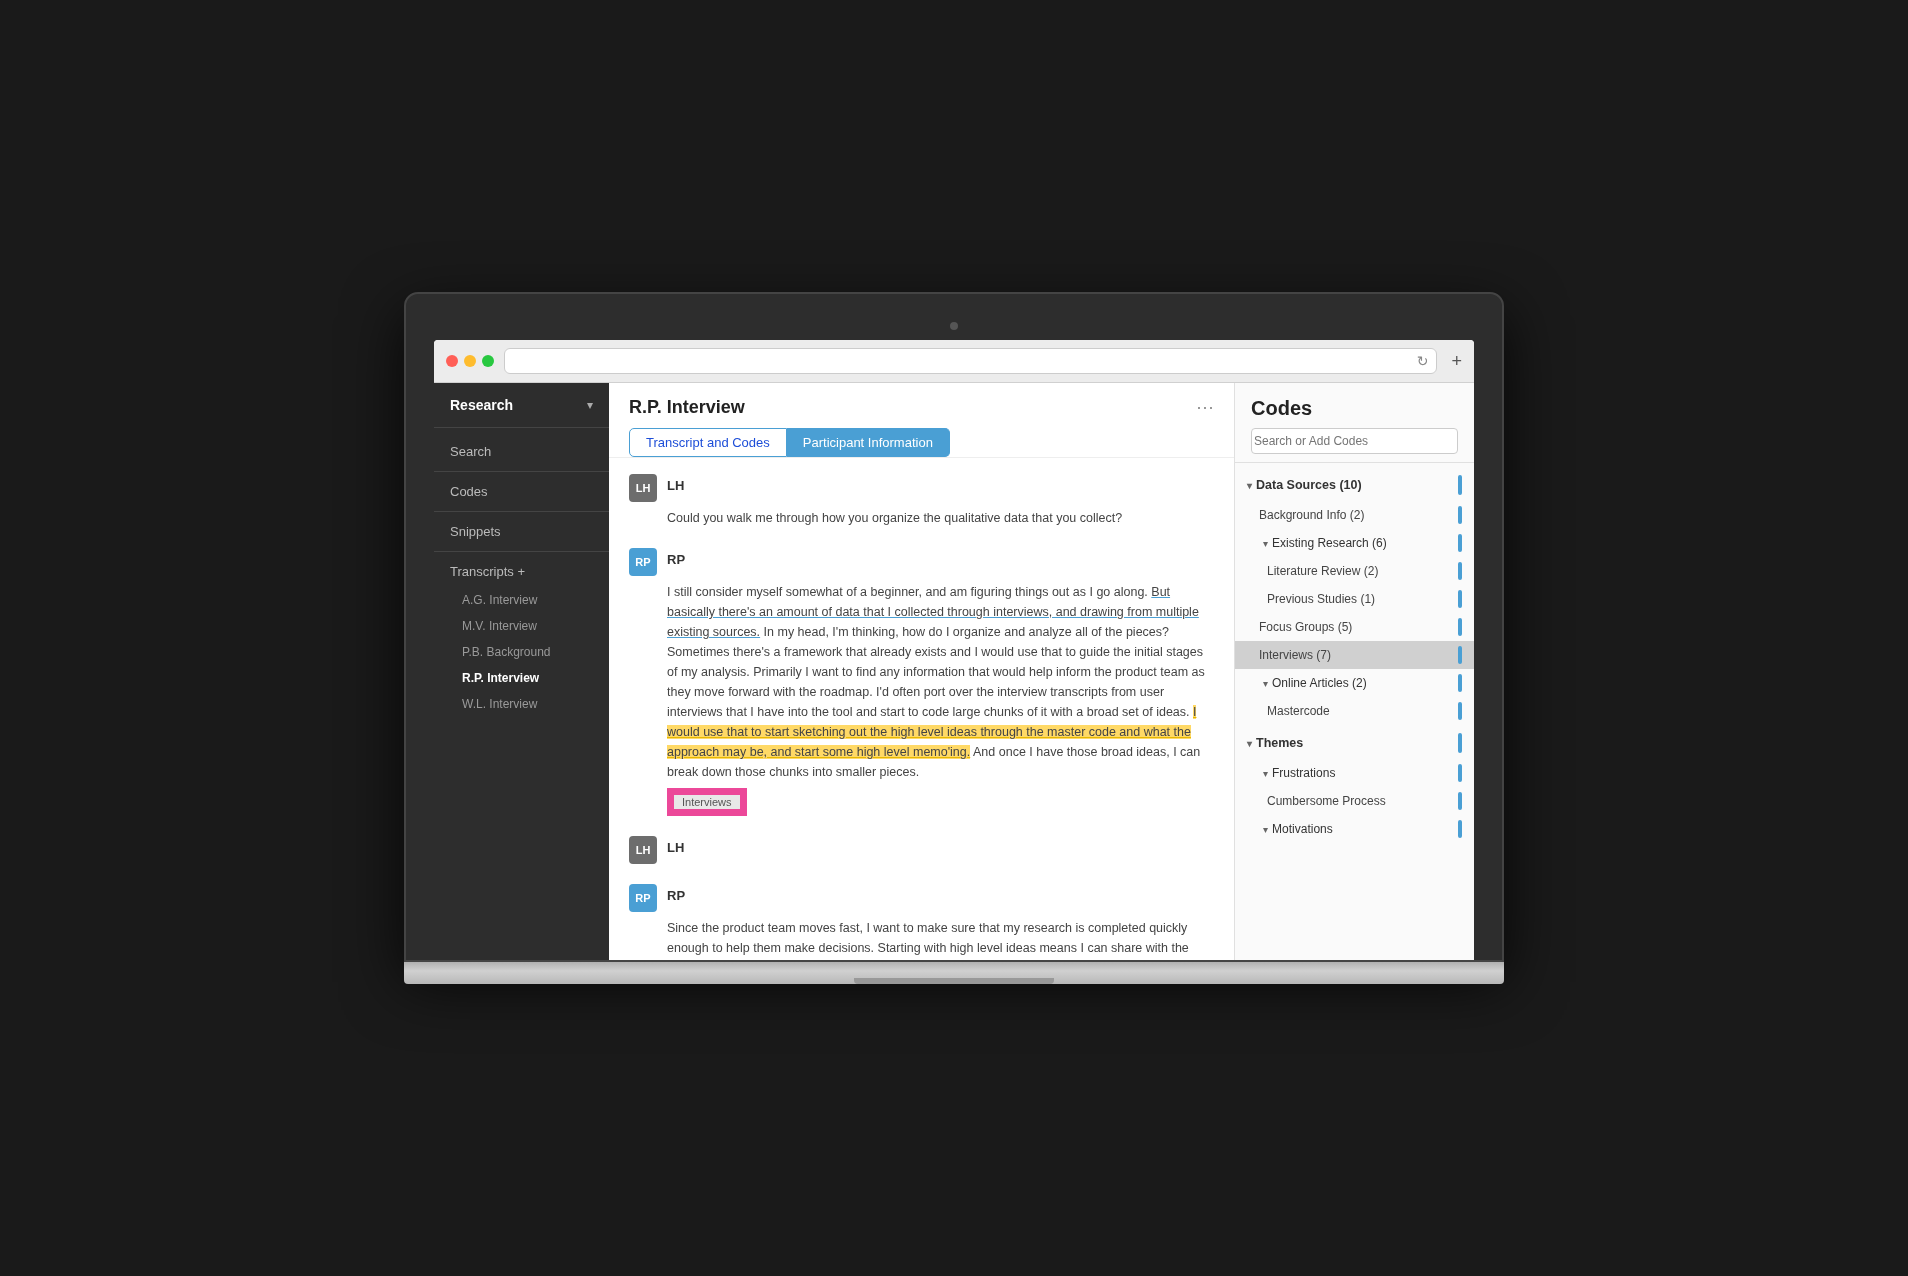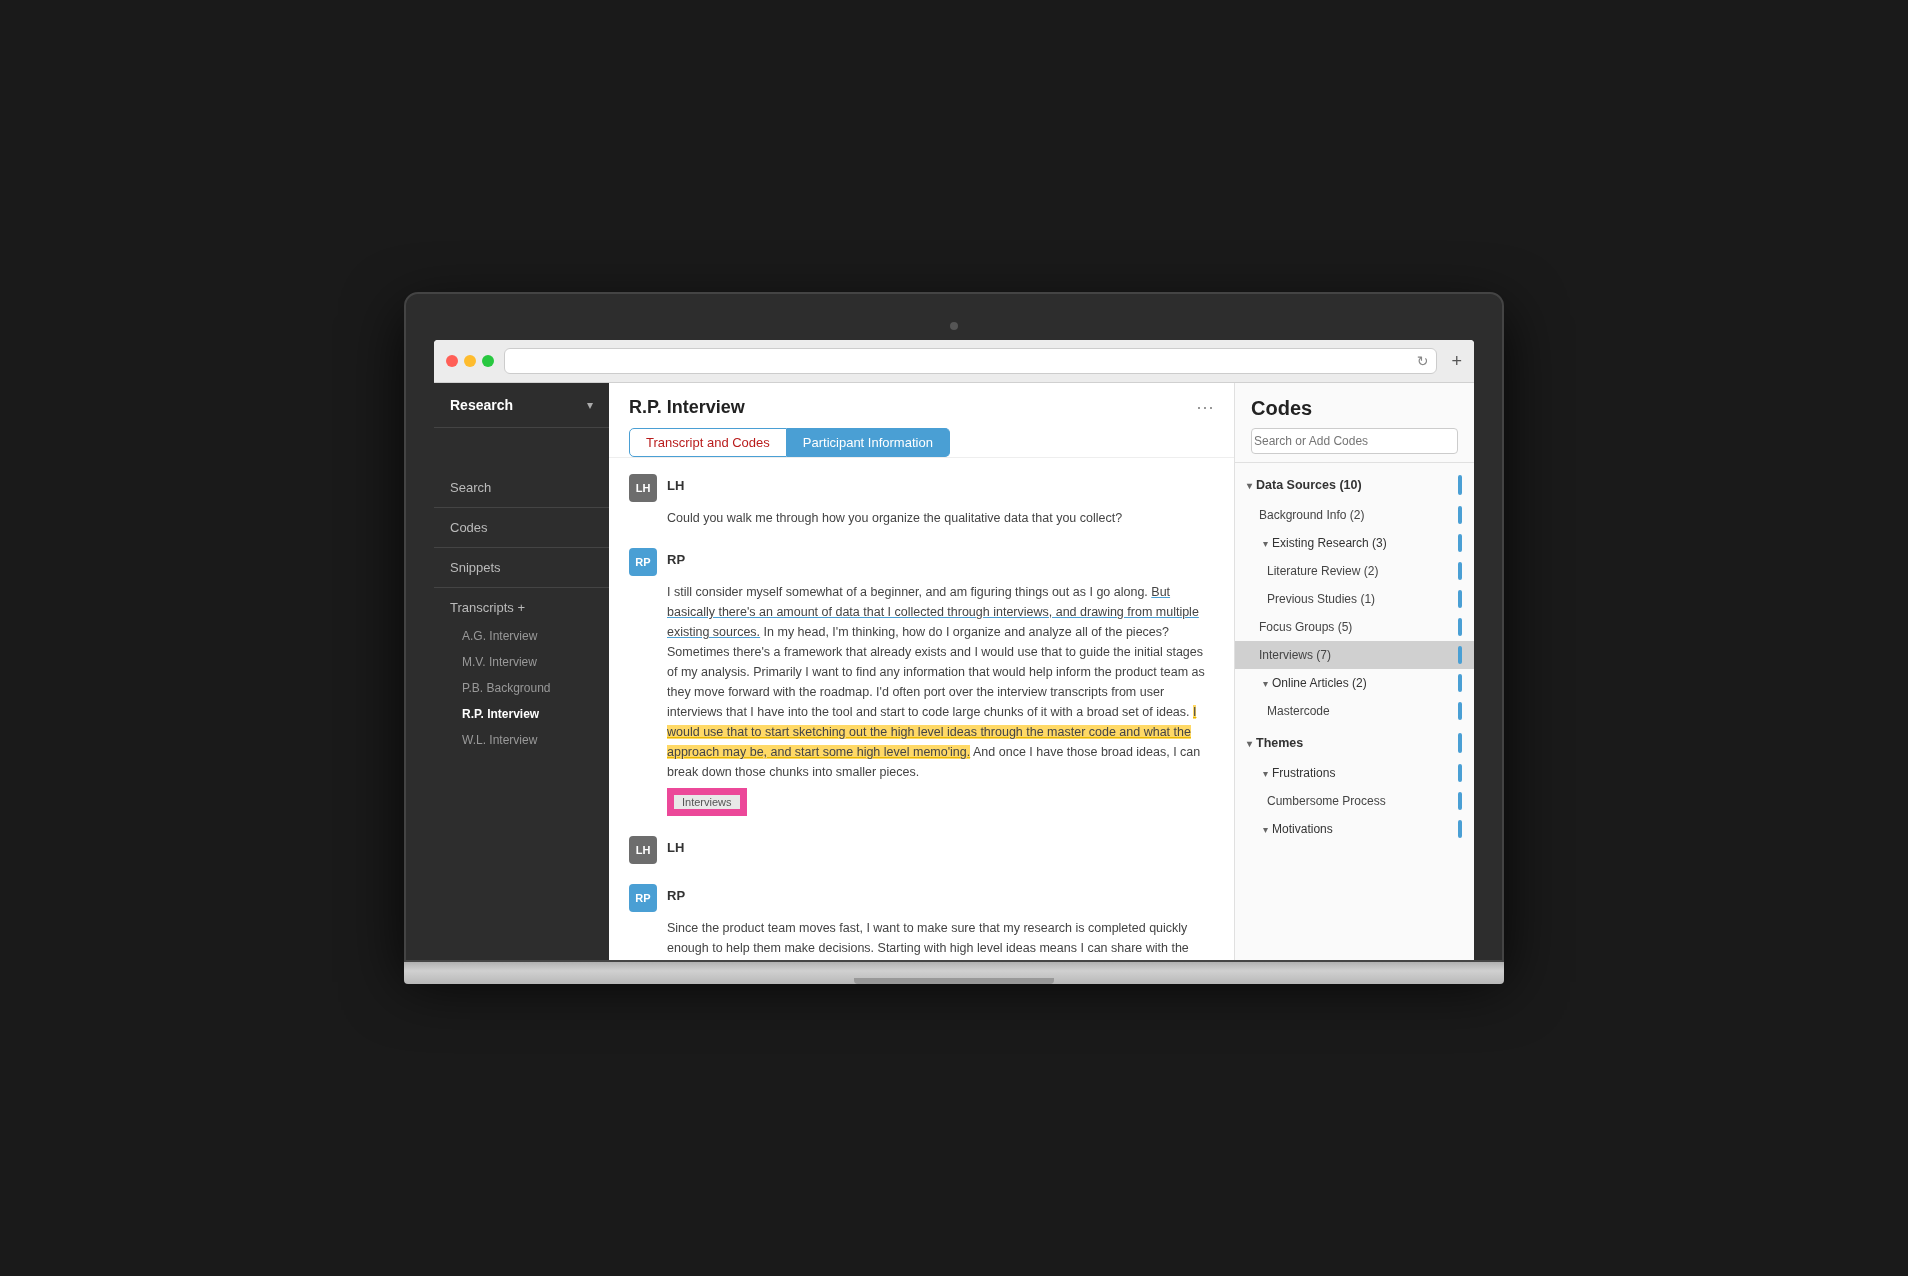--- a/index.html
+++ b/index.html
@@ -98,21 +98,20 @@
     }
 
     
     .sidebar {
       width: 175px;
       background: #2d2d2d;
       color: #ddd;
       flex-shrink: 0;
       display: flex;
       flex-direction: column;
-      gap: 36px;
     }
     .sidebar-header {
       padding: 14px 16px;
       display: flex;
       align-items: center;
       justify-content: space-between;
       border-bottom: 1px solid #444;
     }
     .sidebar-title {
       font-size: 14px;
@@ -197,21 +196,21 @@
     }
     .tab-btn:first-child { border-radius: 5px 0 0 5px; }
     .tab-btn:last-child { border-radius: 0 5px 5px 0; border-left: none; }
     .tab-btn.active {
       background: #4a9fd4;
       border-color: #4a9fd4;
       color: #fff;
     }
     .tab-btn:not(.active) {
       background: #fff;
-      color: #b91c1c;
+      color: #1d4ed8;
       border-color: #4a9fd4;
     }
 
     
     .transcript-area {
       flex: 1;
       overflow-y: auto;
       padding: 16px 20px;
     }
     .message-block {
@@ -466,21 +465,21 @@
               </div>
 
               <div class="code-item">
                 <span class="code-item-label">Background Info (2)</span>
                 <div class="code-item-bar"></div>
               </div>
 
               <div class="code-sub-group">
                 <div class="code-sub-group-header">
                   <span class="code-chevron">▾</span>
-                  <span class="code-item-label">Existing Research (3)</span>
+                  <span class="code-item-label">Existing Research (6)</span>
                   <div class="code-item-bar"></div>
                 </div>
                 <div class="code-item">
                   <span class="code-item-label">Literature Review (2)</span>
                   <div class="code-item-bar"></div>
                 </div>
                 <div class="code-item">
                   <span class="code-item-label">Previous Studies (1)</span>
                   <div class="code-item-bar"></div>
                 </div>

